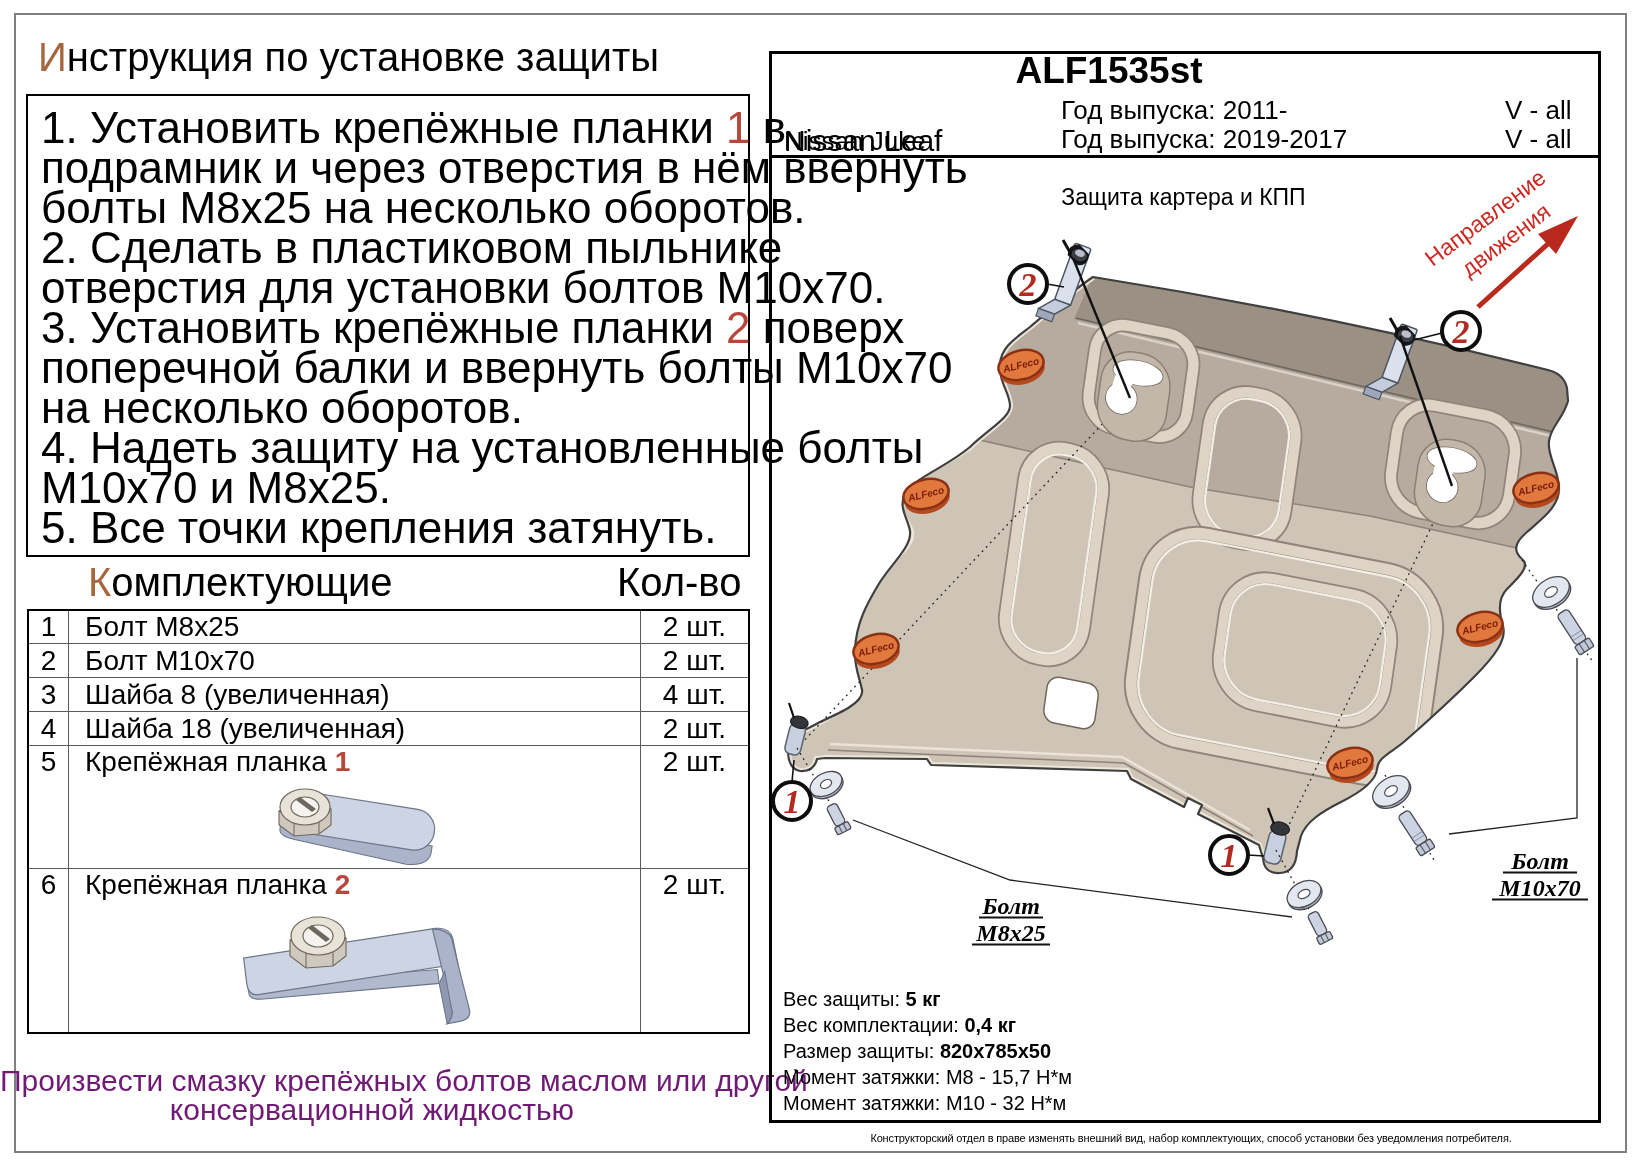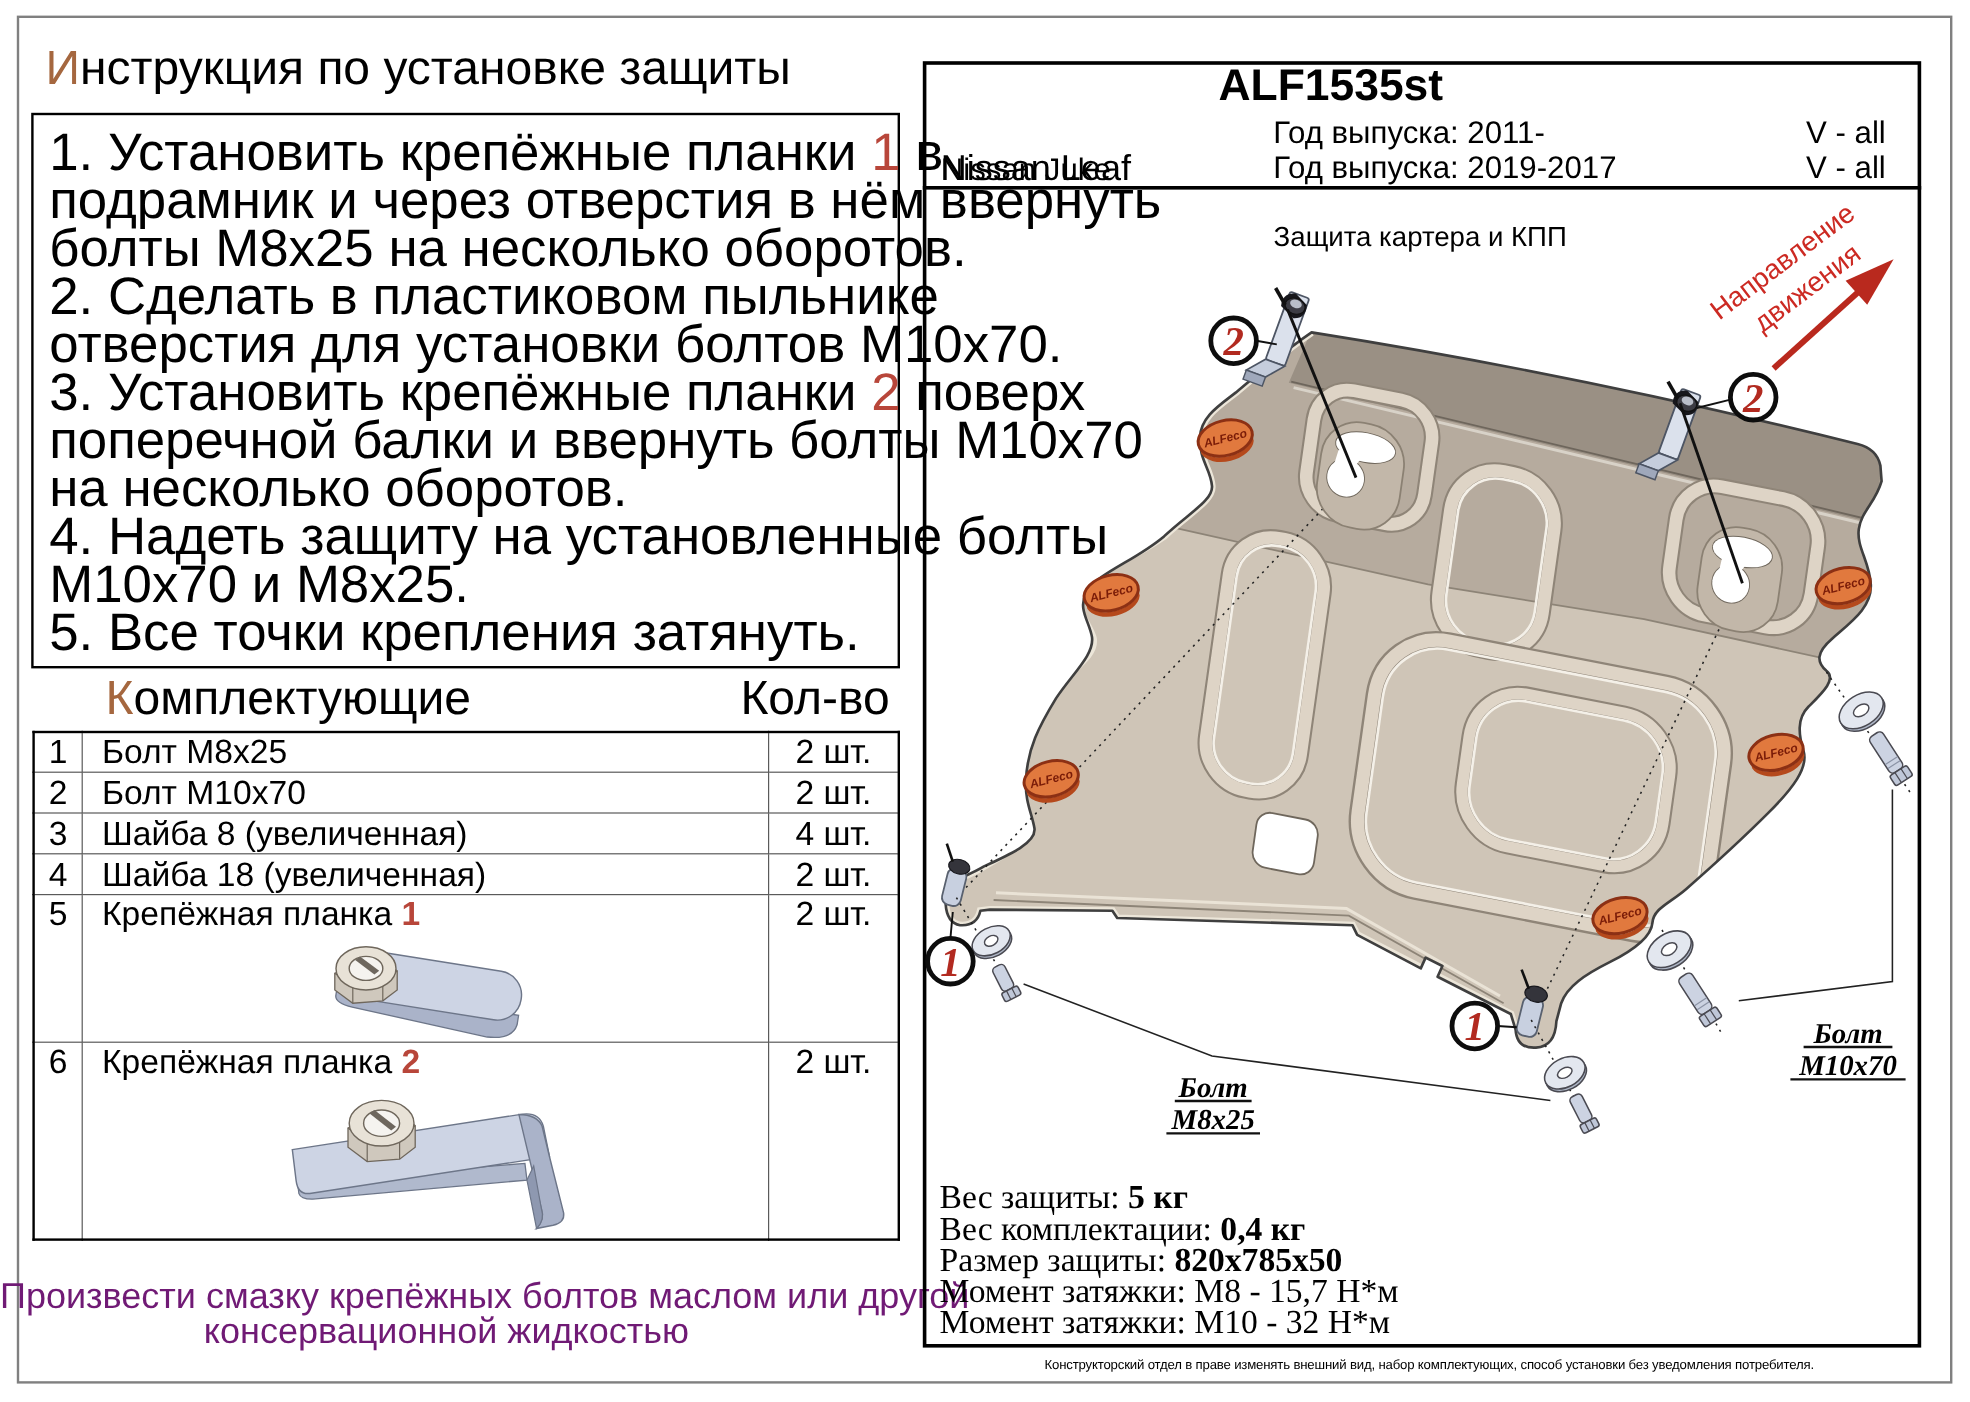--- a/index.html
+++ b/index.html
@@ -421,21 +421,21 @@
 <polyline points="1449,834 1577,818 1577,658" fill="none" stroke="#222" stroke-width="1.3"></polyline>
 
 <g font-family="Liberation Serif" font-style="italic" font-weight="bold" font-size="24" text-anchor="middle">
   <text x="1540" y="869">Болт</text>
   <text x="1540" y="896">М10х70</text>
 </g>
 <line x1="1503" y1="872.5" x2="1577" y2="872.5" stroke="#111" stroke-width="2"></line>
 <line x1="1492" y1="899.5" x2="1588" y2="899.5" stroke="#111" stroke-width="2"></line>
 </svg>
 
-<div class="abs" style="left:783px;top:986px;font-size:28px;line-height:26px;font-family:Liberation Serif, serif;">
+<div class="abs" style="left:783px;top:986px;font-size:20px;line-height:26px;">
 Вес защиты: <b>5 кг</b><br>
 Вес комплектации: <b>0,4 кг</b><br>
 Размер защиты: <b>820х785х50</b><br>
 Момент затяжки: М8 - 15,7 Н*м<br>
 Момент затяжки: М10 - 32 Н*м
 </div>
 
 <div class="abs" style="left:769px;top:1132px;width:844px;text-align:center;font-size:11px;letter-spacing:-0.15px;">Конструкторский отдел в праве изменять внешний вид, набор комплектующих, способ установки без уведомления потребителя.</div>
 
 </body></html>

